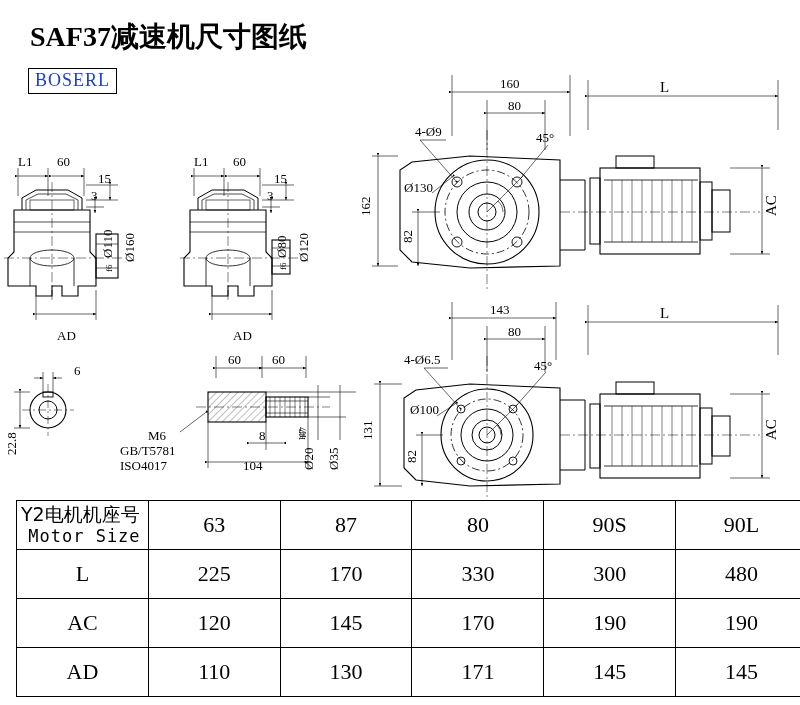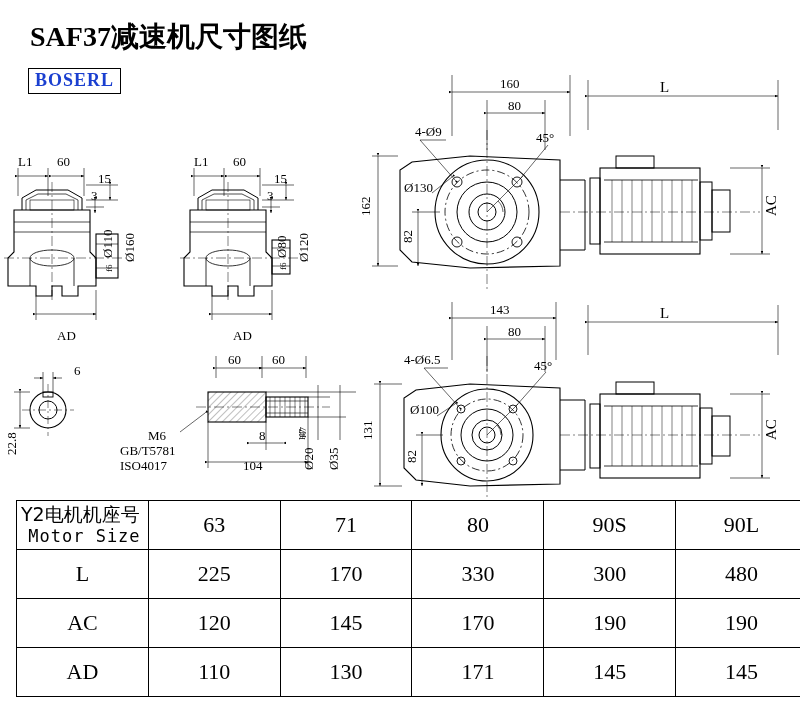--- a/index.html
+++ b/index.html
@@ -30,21 +30,21 @@
     white-space: nowrap;
   }
   #logo-box {
     position: absolute;
     left: 28px;
     top: 68px;
     border: 1px solid #000;
     padding: 1px 6px 2px 6px;
     font-family: "Liberation Serif", serif;
     font-size: 18px;
-    font-weight: bold;
+    font-weight: normal;
     color: #1a3fd0;
     letter-spacing: 1px;
     background: #fff;
   }
   svg.draw {
     position: absolute;
     left: 0;
     top: 0;
     width: 800px;
     height: 705px;
@@ -414,21 +414,21 @@
   </svg>
 
   <table id="spec-table">
     <tbody>
       <tr>
         <td class="head-label">
           <div class="cjk">Y2电机机座号</div>
           <div class="mono-ish">Motor Size</div>
         </td>
         <td>63</td>
-        <td>71</td>
+        <td>87</td>
         <td>80</td>
         <td>90S</td>
         <td>90L</td>
       </tr>
       <tr>
         <td class="rowlabel">L</td>
         <td>225</td>
         <td>170</td>
         <td>330</td>
         <td>300</td>

